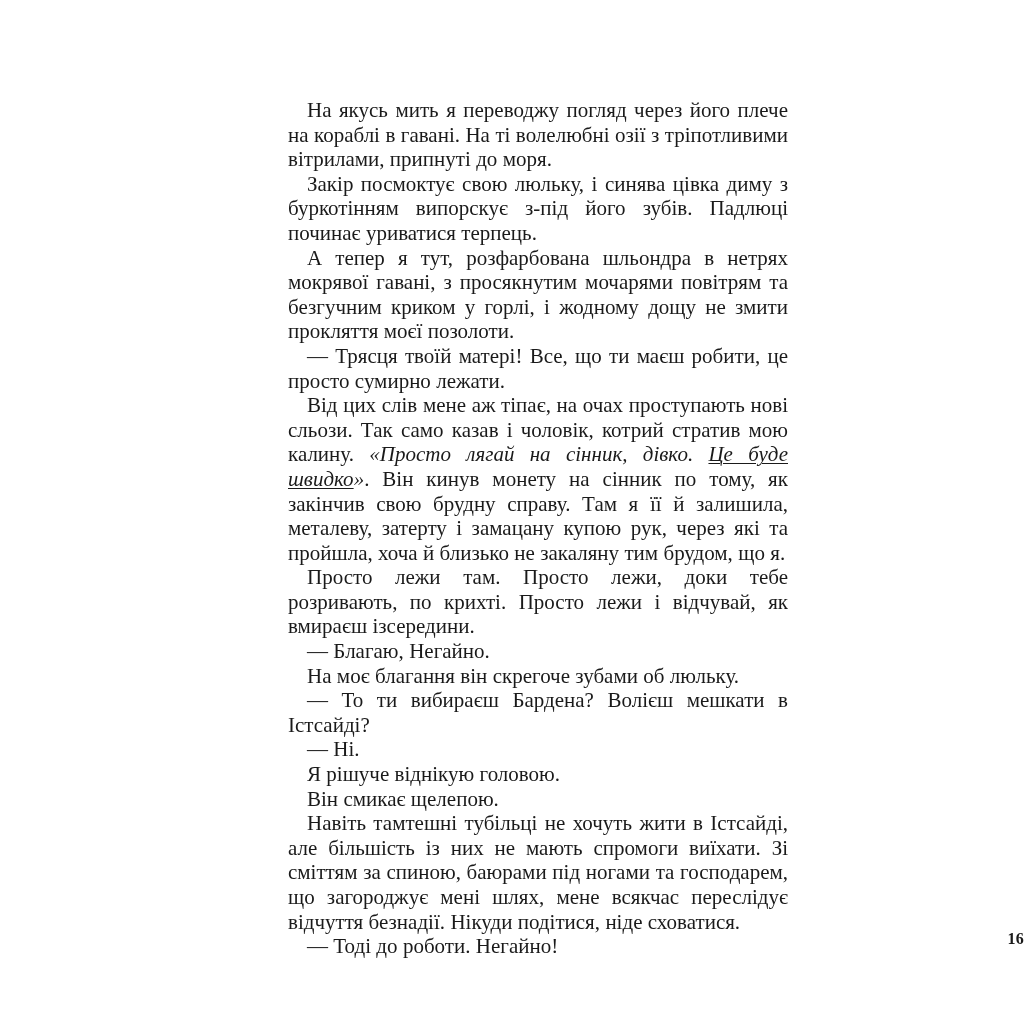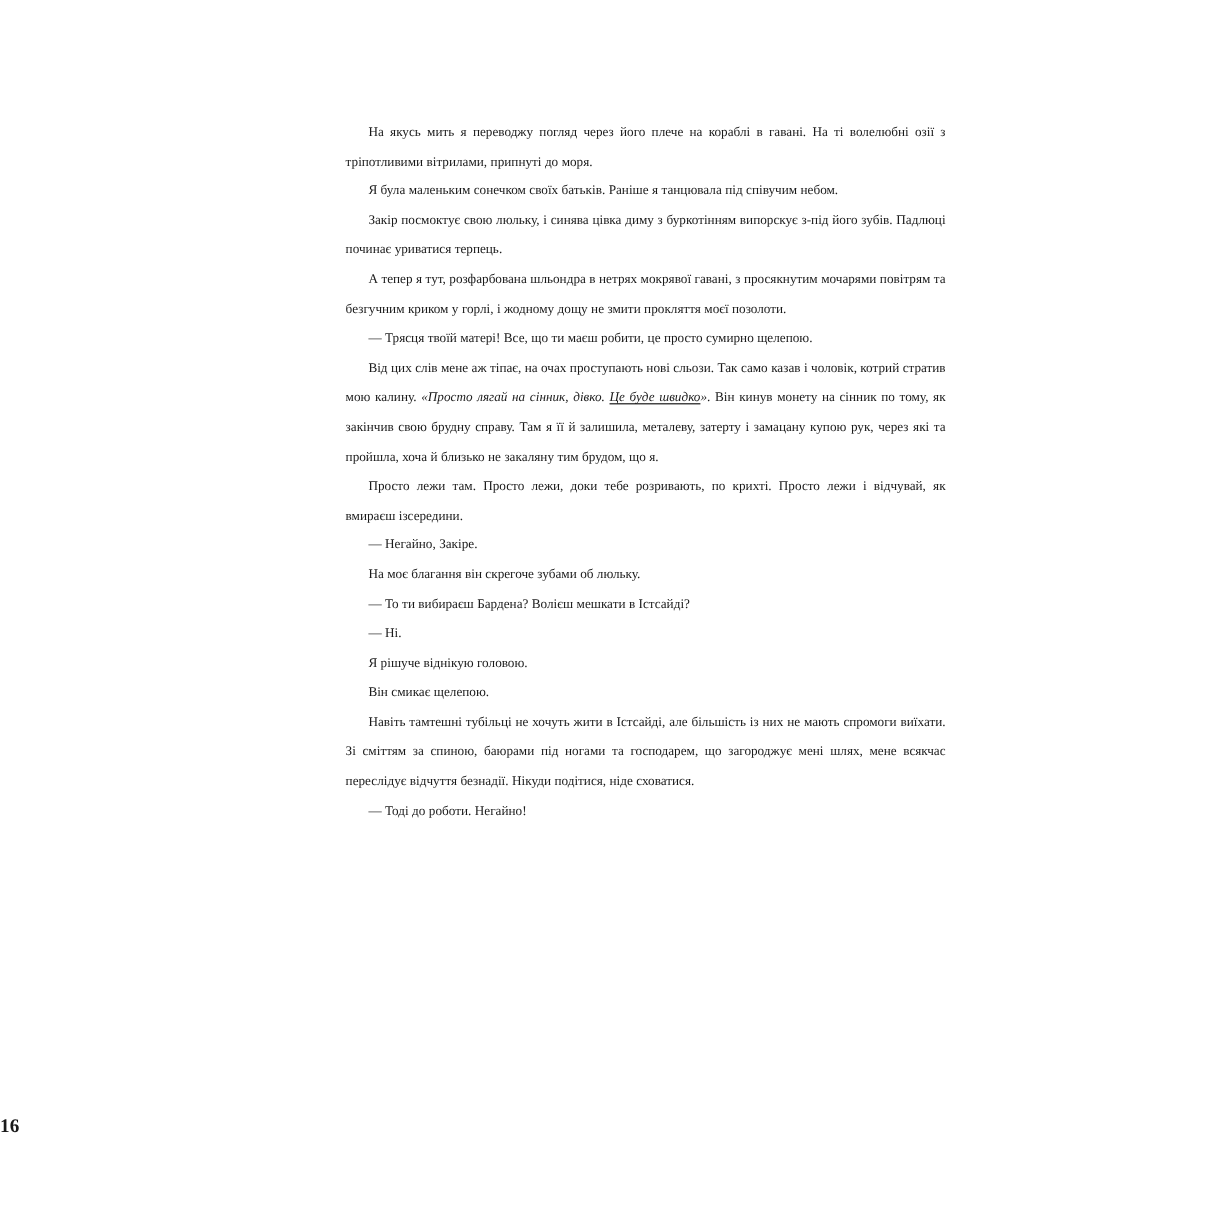--- a/index.html
+++ b/index.html
@@ -24,21 +24,21 @@
 
   .text-block {
     position: absolute;
     left: 288px;
     top: 98px;
     width: 500px;
   }
 
   .para {
     margin: 0;
-    font-size: 11px;
+    font-size: 21px;
     line-height: 24.6px;
     text-align: justify;
     text-justify: inter-word;
     text-indent: 19px;
     color: #1a1a1a;
     -webkit-font-smoothing: antialiased;
     hyphens: manual;
     word-spacing: 0.1px;
   }
 
@@ -55,46 +55,45 @@
     text-decoration: underline;
     text-decoration-thickness: 1px;
     text-underline-offset: 2px;
   }
 
   .page-number {
     position: absolute;
     left: 0;
     top: 930px;
     width: 1024px;
-    text-align: left;
+    text-align: right;
     font-size: 16px;
     font-weight: bold;
     color: #1a1a1a;
     letter-spacing: 0.2px;
   }
 </style>
 </head>
 <body>
 
 <div class="page">
 
   <div class="text-block">
 
     <p class="para">На якусь мить я переводжу погляд через його плече на кораблі в гавані. На ті волелюбні озії з тріпотливими вітрилами, припнуті до моря.</p>
-    <p class="para">Я була маленьким сонечком своїх батьків. Раніше я танцювала під співучим небом.</p>
     <p class="para">Закір посмоктує свою люльку, і синява цівка диму з буркотінням випорскує з-під його зубів. Падлюці починає уриватися терпець.</p>
     <p class="para">А тепер я тут, розфарбована шльондра в нетрях мокрявої гавані, з просякнутим мочарями повітрям та безгучним криком у горлі, і жодному дощу не змити прокляття моєї позолоти.</p>
-    <p class="para dash">— Трясця твоїй матері! Все, що ти маєш робити, це просто сумирно щелепою.</p>
+    <p class="para dash">— Трясця твоїй матері! Все, що ти маєш робити, це просто сумирно лежати.</p>
 
     <p class="para">
       <span>Від цих слів мене аж тіпає, на очах проступають нові сльози. Так само казав і чоловік, котрий стратив мою калину. </span><span class="quote-italic">«Просто лягай на сінник, дівко. </span><span class="quote-italic-underline">Це буде швидко</span><span class="quote-italic">»</span><span>. Він кинув монету на сінник по тому, як закінчив свою брудну справу. Там я її й залишила, металеву, затерту і замацану купою рук, через які та пройшла, хоча й близько не закаляну тим брудом, що я.</span>
     </p>
 
     <p class="para">Просто лежи там. Просто лежи, доки тебе розривають, по крихті. Просто лежи і відчувай, як вмираєш ізсередини.</p>
-    <p class="para dash">— Негайно, Закіре.</p>
+    <p class="para dash">— Благаю, Негайно.</p>
     <p class="para">На моє благання він скрегоче зубами об люльку.</p>
     <p class="para dash">— То ти вибираєш Бардена? Волієш мешкати в Істсайді?</p>
     <p class="para dash">— Ні.</p>
     <p class="para">Я рішуче віднікую головою.</p>
     <p class="para">Він смикає щелепою.</p>
     <p class="para">Навіть тамтешні тубільці не хочуть жити в Істсайді, але більшість із них не мають спромоги виїхати. Зі сміттям за спиною, баюрами під ногами та господарем, що загороджує мені шлях, мене всякчас переслідує відчуття безнадії. Нікуди подітися, ніде сховатися.</p>
     <p class="para dash">— Тоді до роботи. Негайно!</p>
 
   </div>
 

